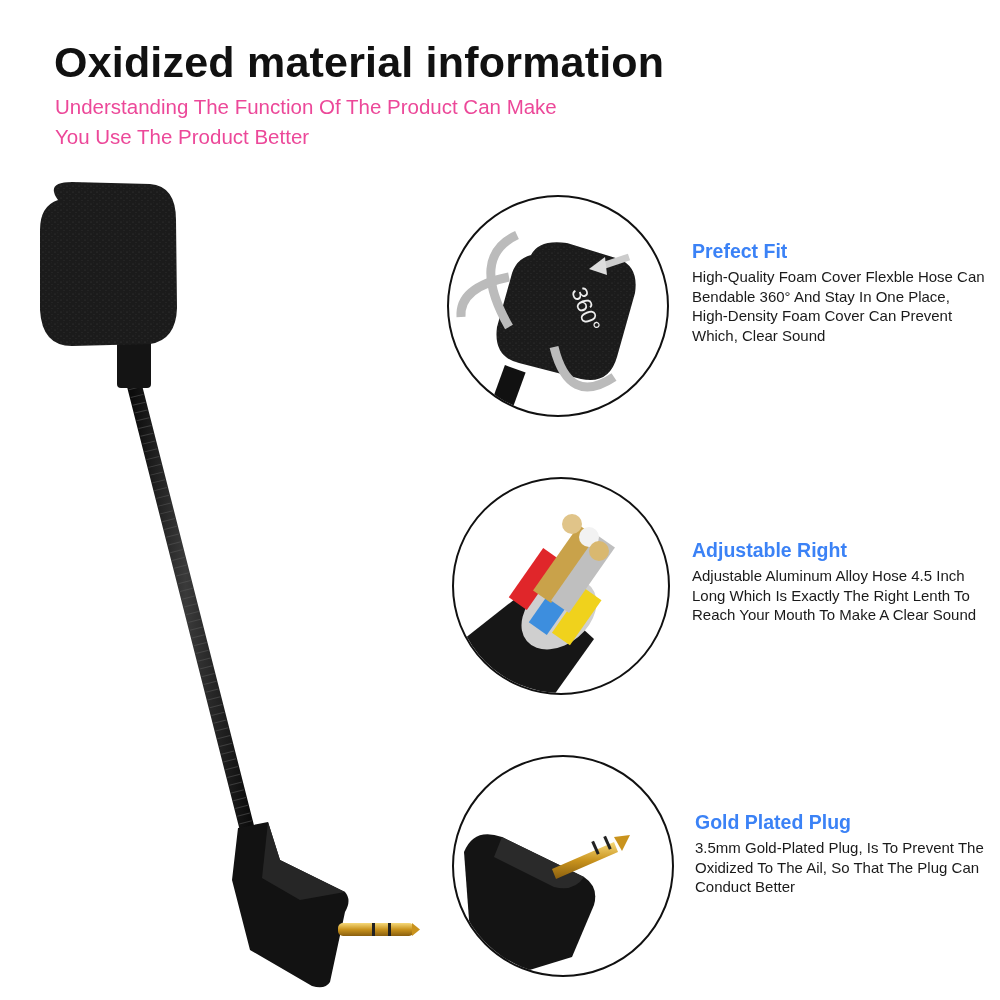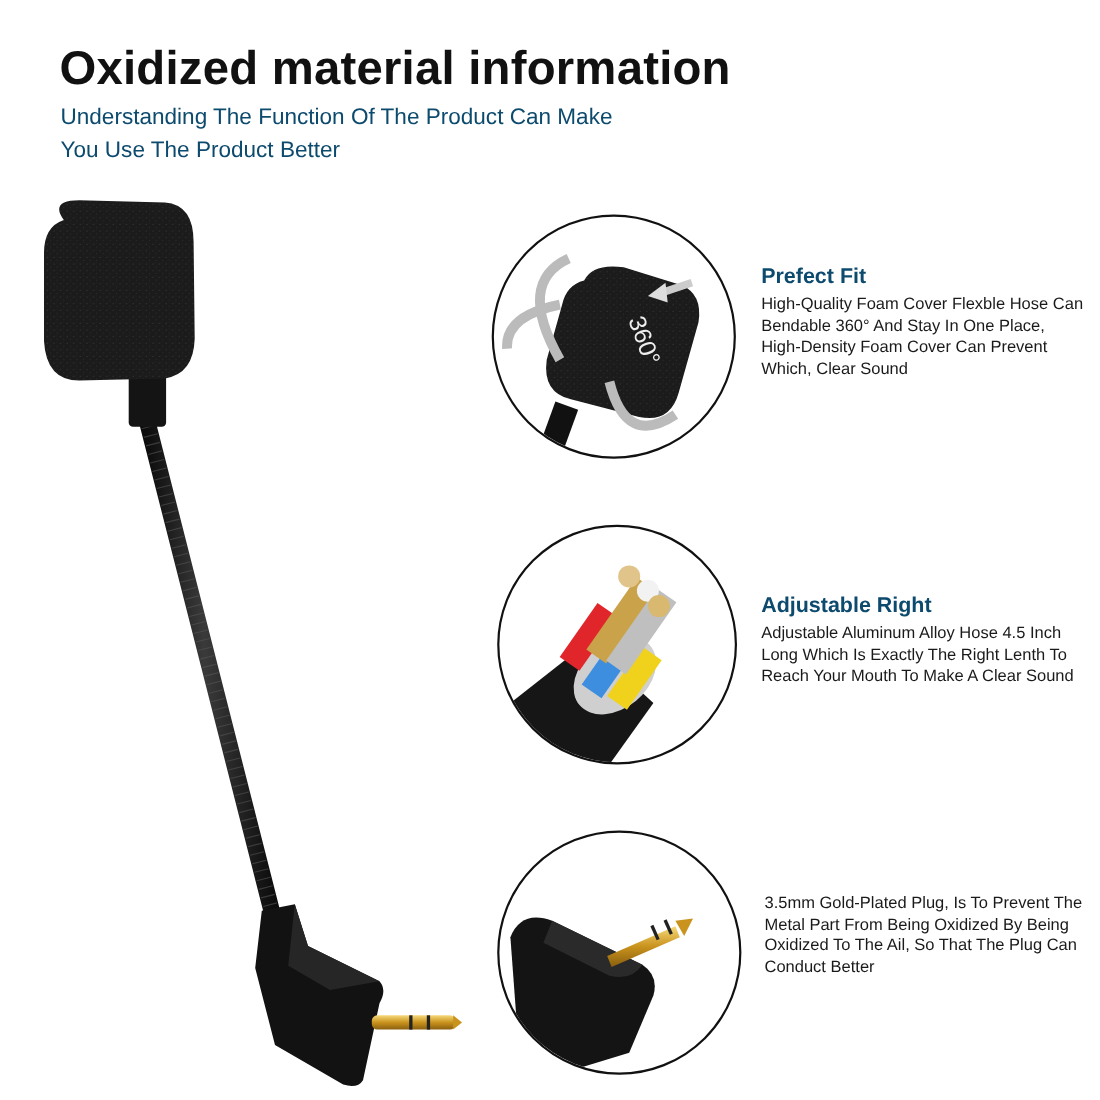--- a/index.html
+++ b/index.html
@@ -1,21 +1,21 @@
 <!DOCTYPE html>
 <html><head>
 <meta charset="utf-8">
 <style>
   html, body { margin:0; padding:0; background:#ffffff; }
   body { width:1000px; height:1000px; position:relative; overflow:hidden; font-family:"Liberation Sans", sans-serif; color:#111; }
   .title { position:absolute; left:54px; top:38px; font-size:43px; font-weight:bold; letter-spacing:0.2px; color:#111; white-space:nowrap; }
-  .subtitle { position:absolute; left:55px; top:92px; font-size:20.5px; line-height:30px; color:#0c4a6e; }
+  .subtitle { position:absolute; left:55px; top:92px; font-size:20.5px; line-height:30px; color:#ec4899; }
   .circle { position:absolute; border:2.5px solid #111; border-radius:50%; background:#fff; overflow:hidden; box-sizing:border-box; }
   .feature { position:absolute; }
-  .feature h3 { margin:0 0 4px 0; font-size:19.5px; font-weight:bold; color:#0c4a6e; }
+  .feature h3 { margin:0 0 4px 0; font-size:19.5px; font-weight:bold; color:#3b82f6; }
   .feature p { margin:0; font-size:15px; line-height:19.5px; color:#1a1a1a; }
   svg { display:block; }
 </style>
 </head>
 <body>
 
 <div class="title">Oxidized material information</div>
 <div class="subtitle">
   <div>Understanding The Function Of The Product Can Make</div>
   <div>You Use The Product Better</div>
@@ -110,17 +110,17 @@
     <path d="M10 95 Q20 70 48 80 L130 120 Q145 130 140 148 L118 200 L20 230 Z" fill="#141414"></path>
     <path d="M48 80 L130 120 Q120 135 100 130 L40 100 Z" fill="#2a2a2a"></path>
     <path d="M98 112 L160 85 L164 95 L102 122 Z" fill="url(#goldGrad)"></path>
     <rect x="140" y="84" width="3" height="14" transform="rotate(-24 141 91)" fill="#222"></rect>
     <rect x="152" y="79" width="3" height="14" transform="rotate(-24 153 86)" fill="#222"></rect>
     <path d="M160 80 L176 78 L168 94 Z" fill="#c9931d"></path>
   </svg>
 </div>
 
 <div class="feature" style="left:695px;top:811px;">
+  <h3>Gold Plated Plug</h3>
   <p>3.5mm Gold-Plated Plug, Is To Prevent The</p>
-  <p>Metal Part From Being Oxidized By Being</p>
   <p>Oxidized To The Ail, So That The Plug Can</p>
   <p>Conduct Better</p>
 </div>
 
 </body></html>

